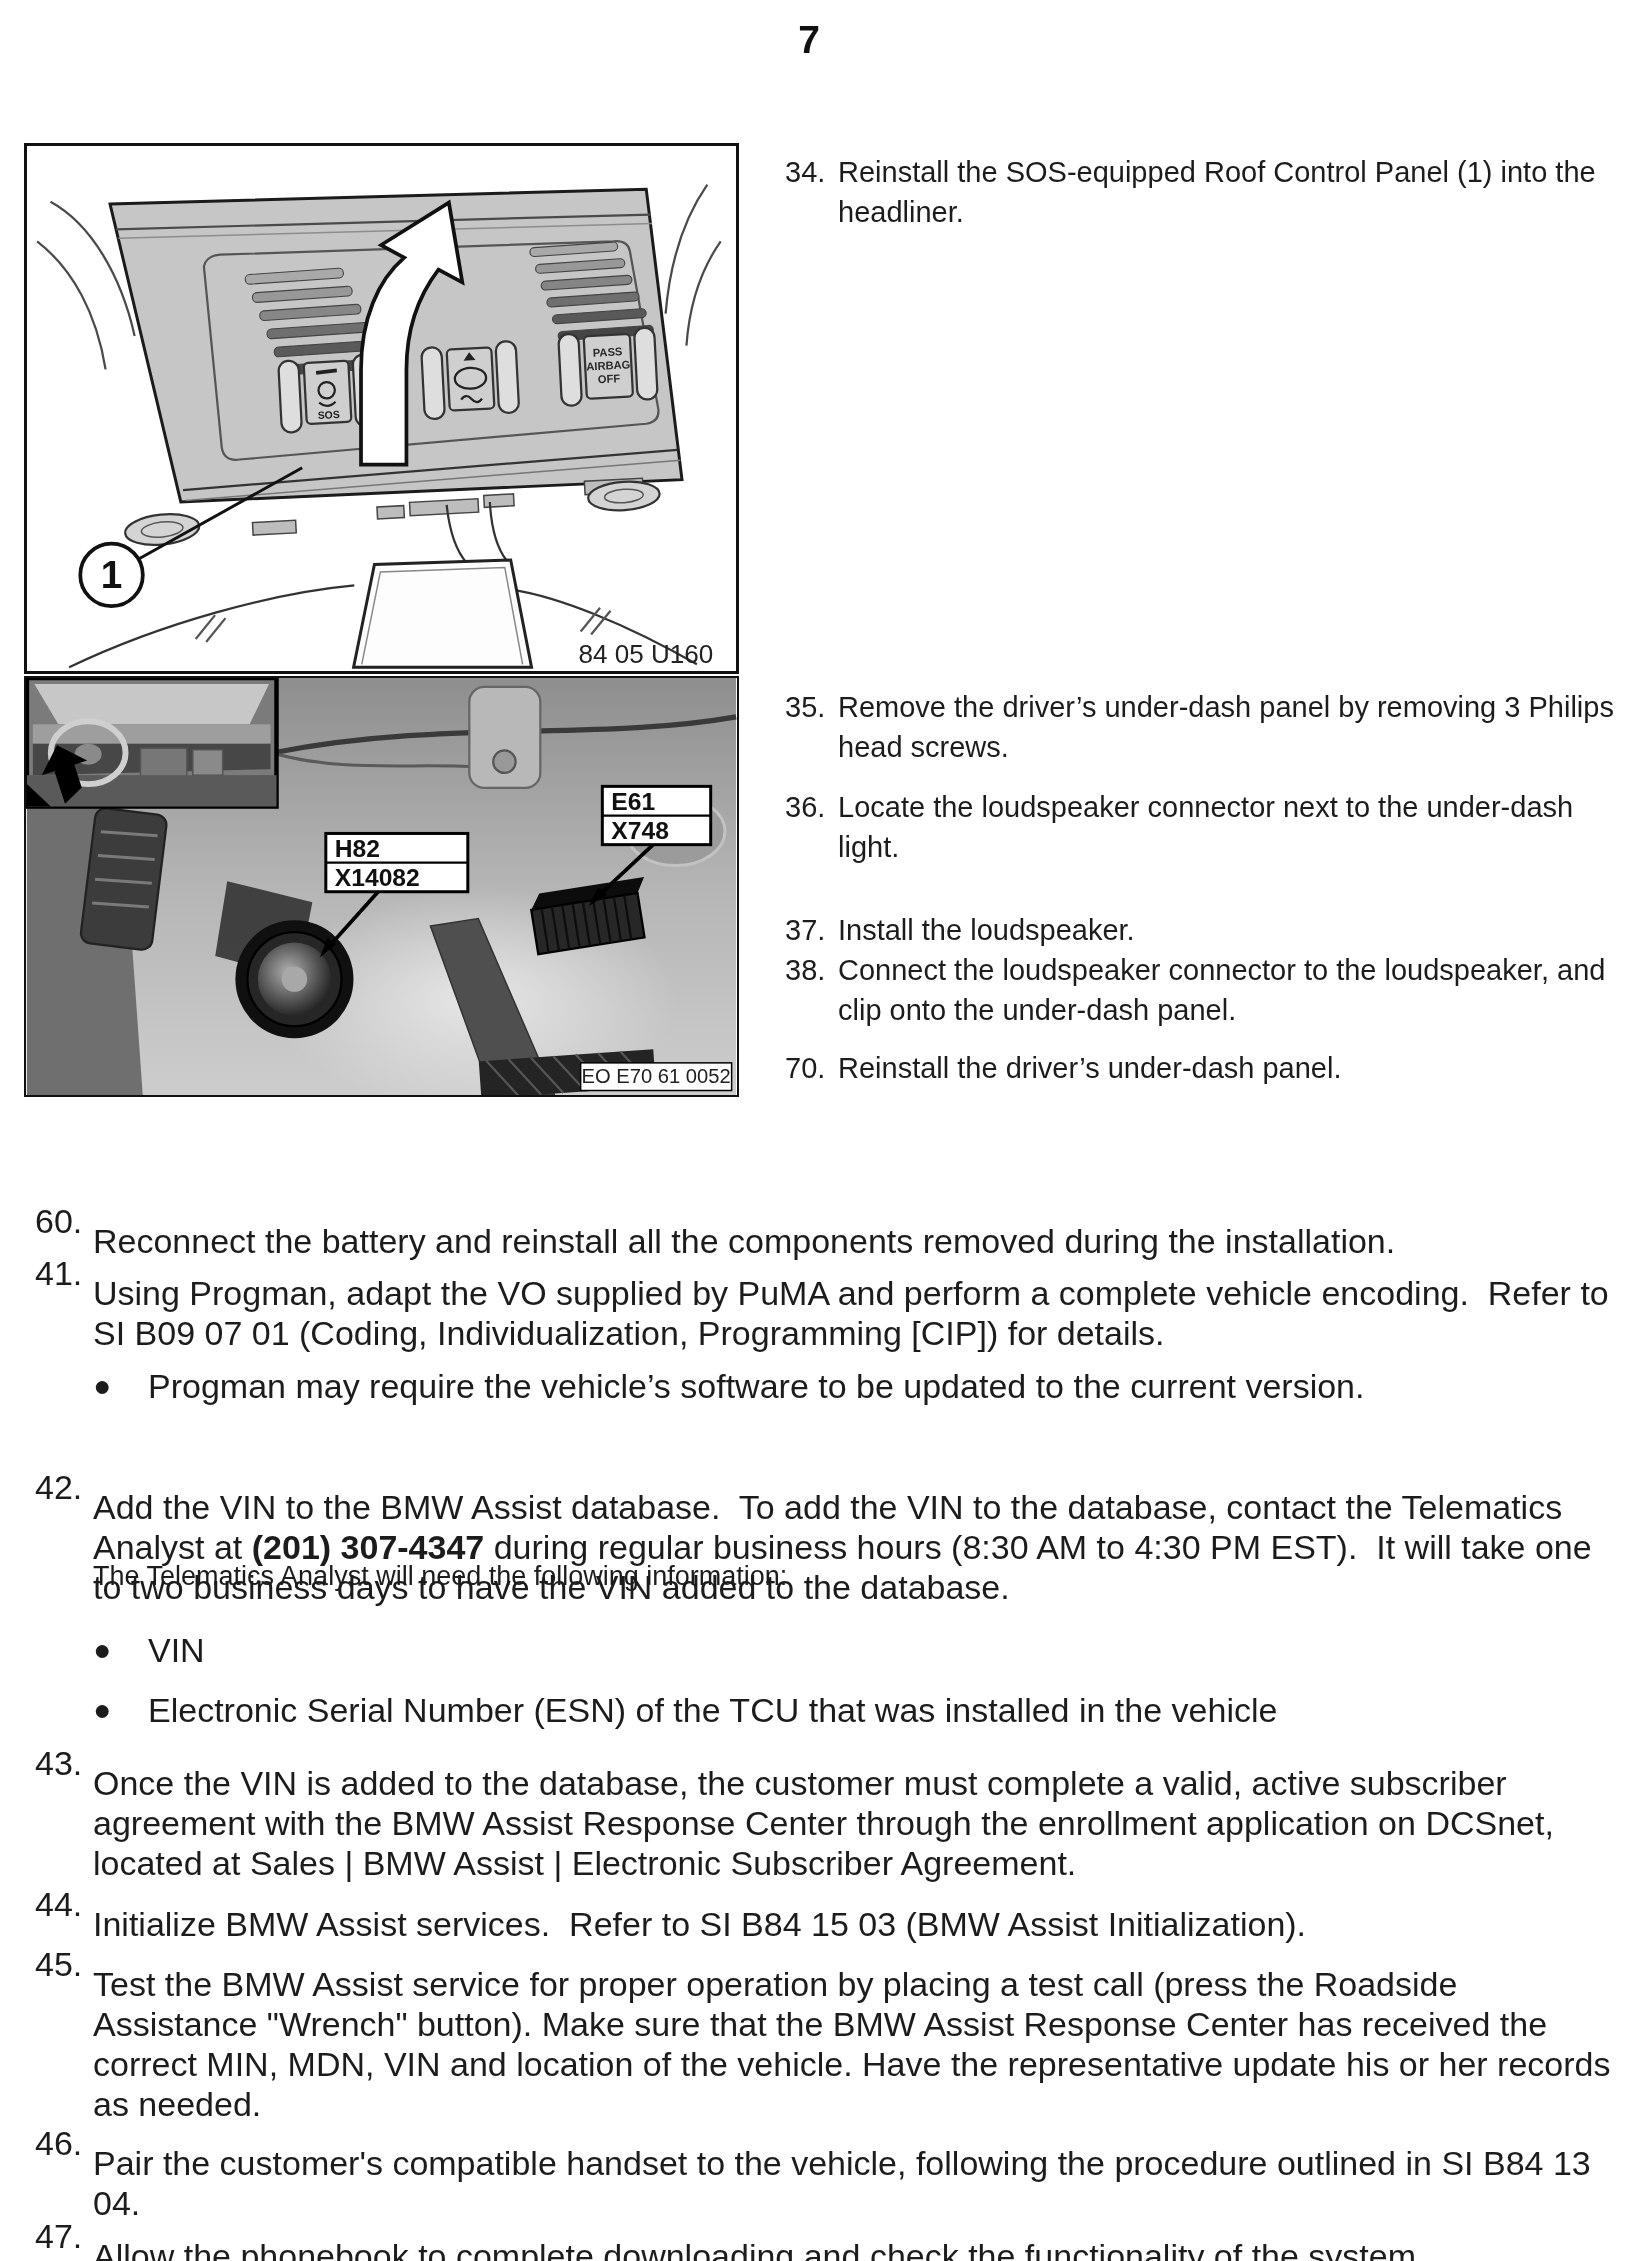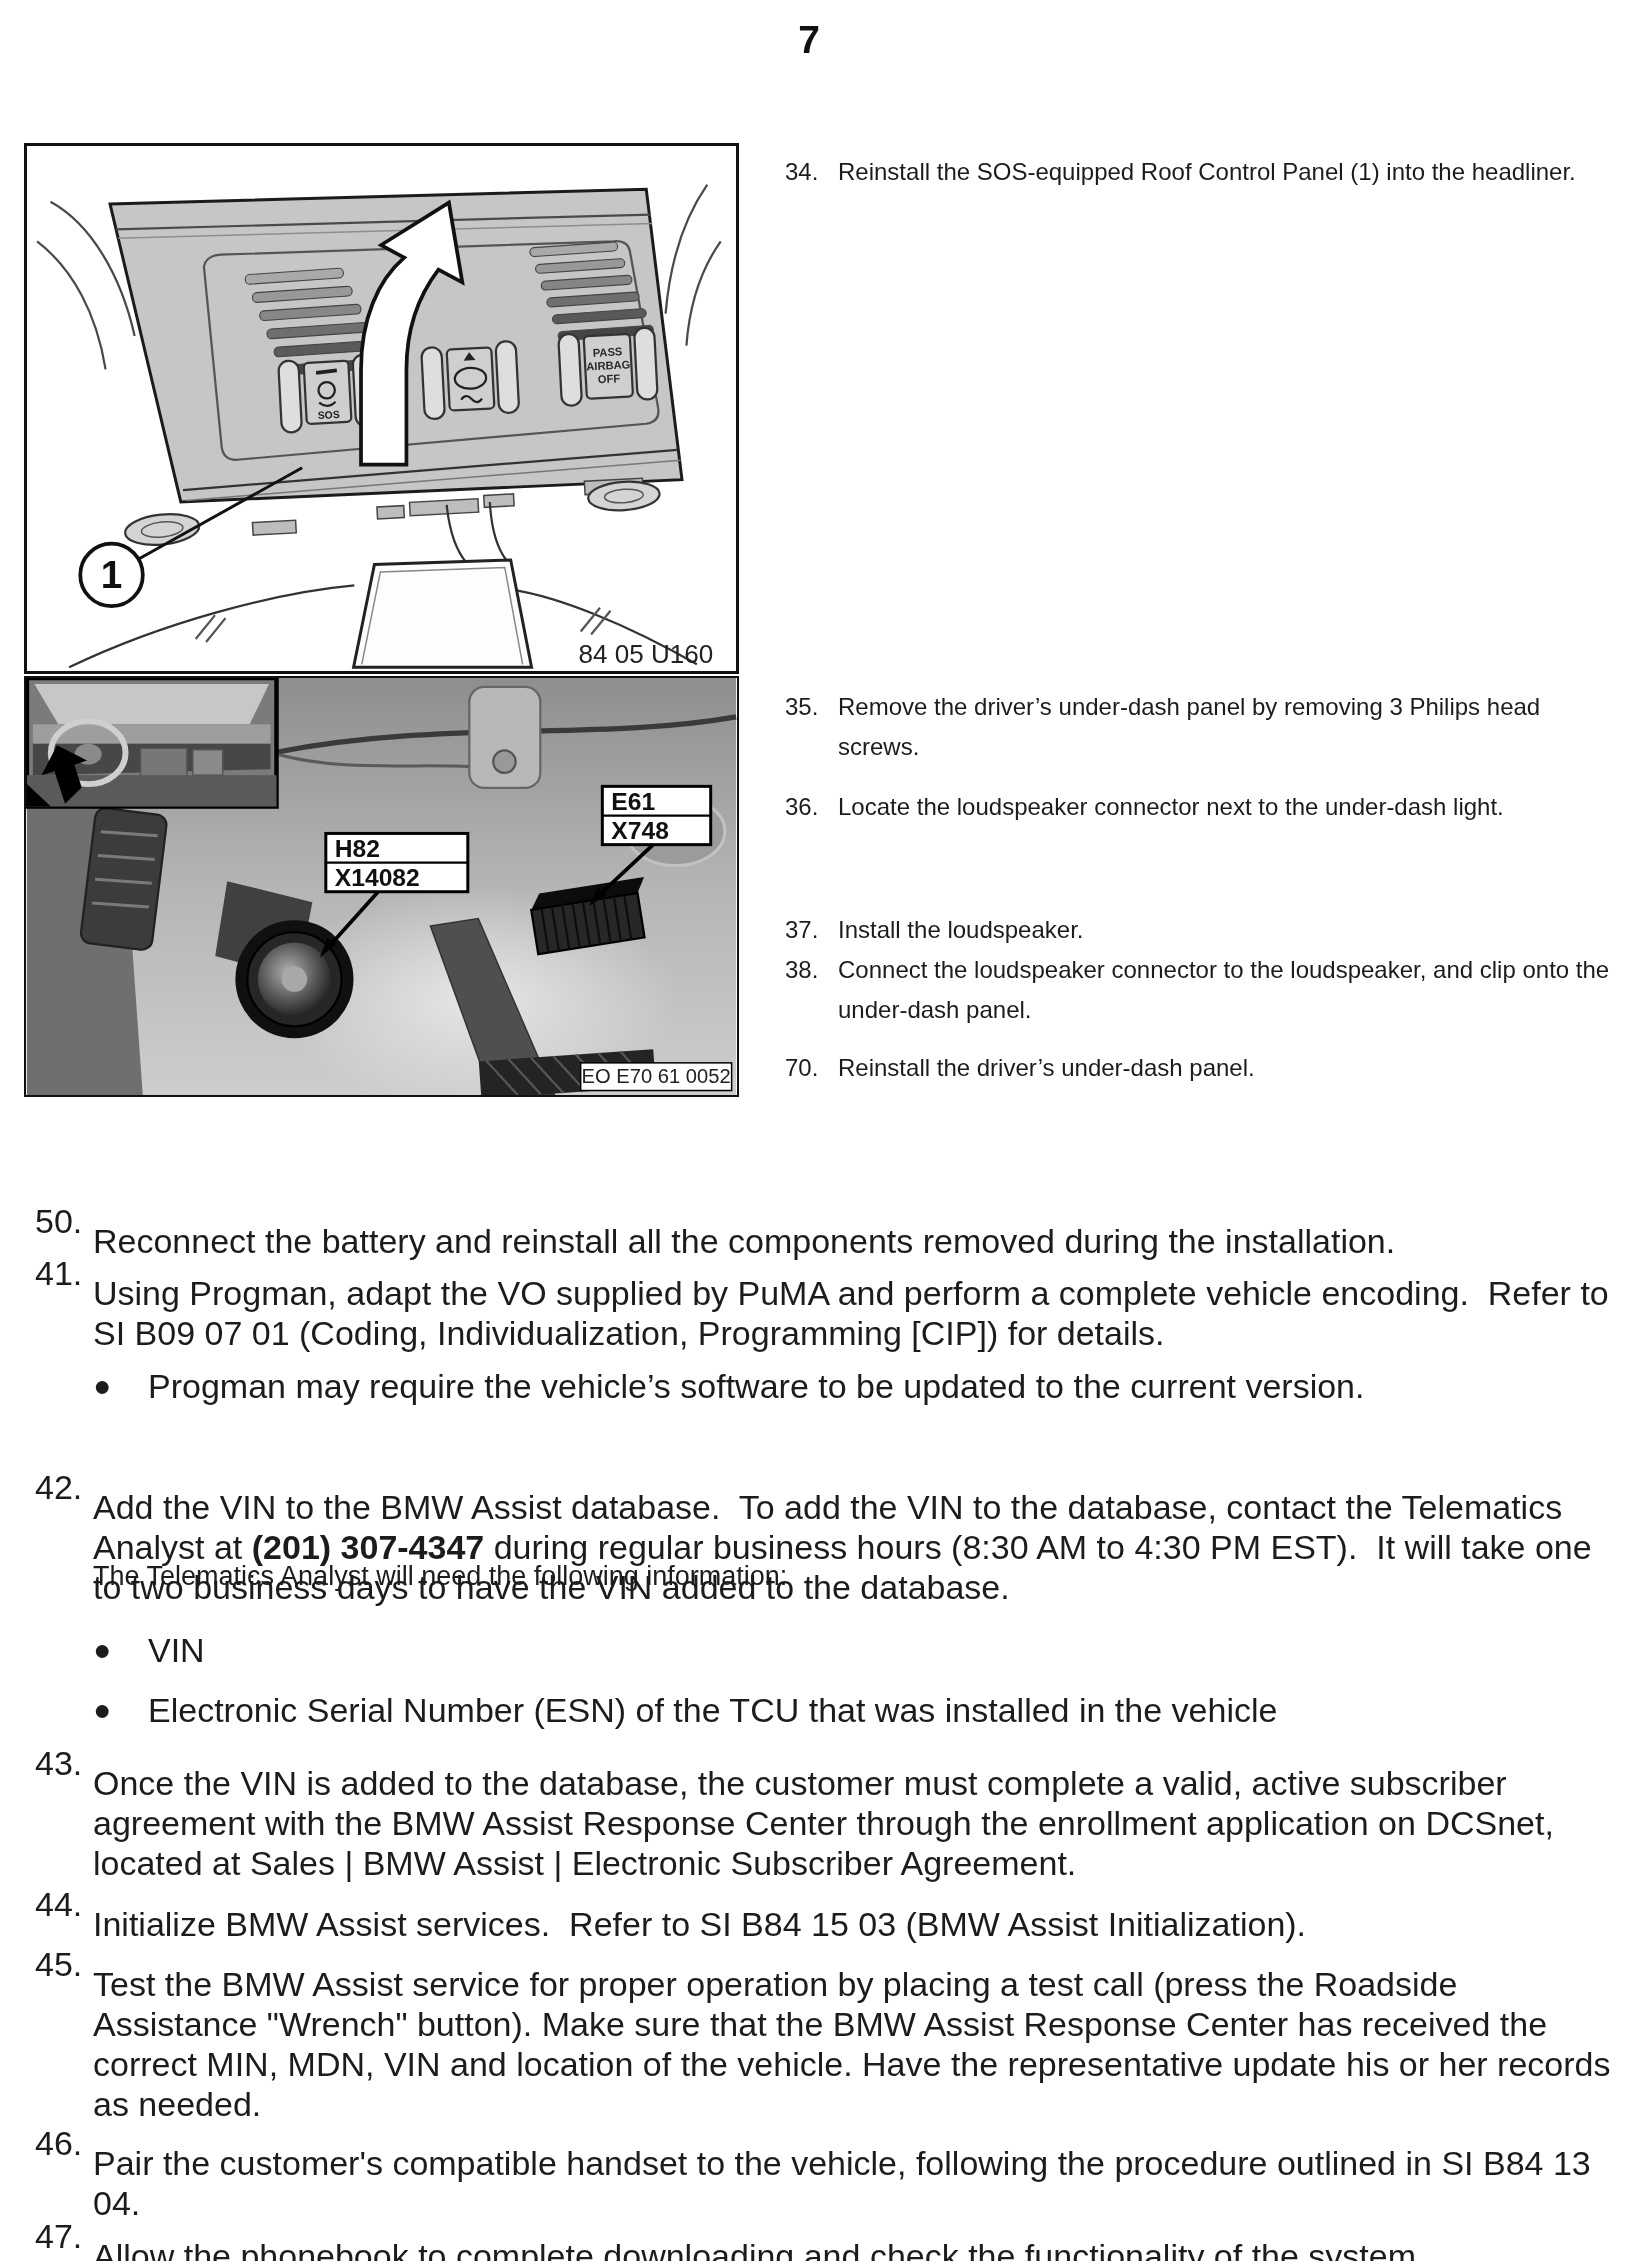--- a/index.html
+++ b/index.html
@@ -11,21 +11,21 @@
   .pagenum{
     position:absolute;top:18px;left:0;width:1618px;text-align:center;
     font-size:39px;font-weight:bold;color:#111;
   }
   
   .fig{position:absolute;background:#fff;}
   .fig1{left:24px;top:143px;width:715px;height:531px;border:3.8px solid #111;box-sizing:border-box;}
   .fig2{left:24px;top:676px;width:715px;height:421px;border:2.3px solid #111;box-sizing:border-box;}
   .fig svg{display:block;width:100%;height:100%;}
   
-  .rstep{position:absolute;left:785px;width:838px;display:flex;font-size:24px;line-height:40px;}
+  .rstep{position:absolute;left:785px;width:838px;display:flex;font-size:29px;line-height:40px;}
   .rstep .num{width:53px;flex:none;}
   .rstep .txt{flex:1;white-space:pre-wrap;}
   
   .b-item{position:absolute;left:35px;width:1583px;display:flex;font-size:34px;line-height:40px;}
   .b-item .num{width:58px;flex:none;}
   .b-item .txt{flex:1;white-space:pre-wrap;margin-top:20px;}
   .b-bullet{position:absolute;left:93px;width:1525px;display:flex;font-size:34px;line-height:40px;}
   .b-bullet .dot{width:55px;flex:none;font-size:30px;}
   .b-bullet .txt{flex:1;white-space:pre-wrap;}
   .b-para{position:absolute;left:93px;width:1525px;font-size:27px;line-height:40px;white-space:pre-wrap;}
@@ -263,21 +263,21 @@
 <div class="rstep" style="top:950px">
   <span class="num">38.</span>
   <span class="txt">Connect the loudspeaker connector to the loudspeaker, and clip onto the under-dash panel.</span>
 </div>
 <div class="rstep" style="top:1048px">
   <span class="num">70.</span>
   <span class="txt">Reinstall the driver’s under-dash panel.</span>
 </div>
 
 <div class="b-item" style="top:1201px">
-  <span class="num">50.</span>
+  <span class="num">60.</span>
   <span class="txt">Reconnect the battery and reinstall all the components removed during the installation.</span>
 </div>
 <div class="b-item" style="top:1253px">
   <span class="num">41.</span>
   <span class="txt">Using Progman, adapt the VO supplied by PuMA and perform a complete vehicle encoding.  Refer to SI B09 07 01 (Coding, Individualization, Programming [CIP]) for details.</span>
 </div>
 <div class="b-bullet" style="top:1366px">
   <span class="dot">●</span>
   <span class="txt">Progman may require the vehicle’s software to be updated to the current version.</span>
 </div>

